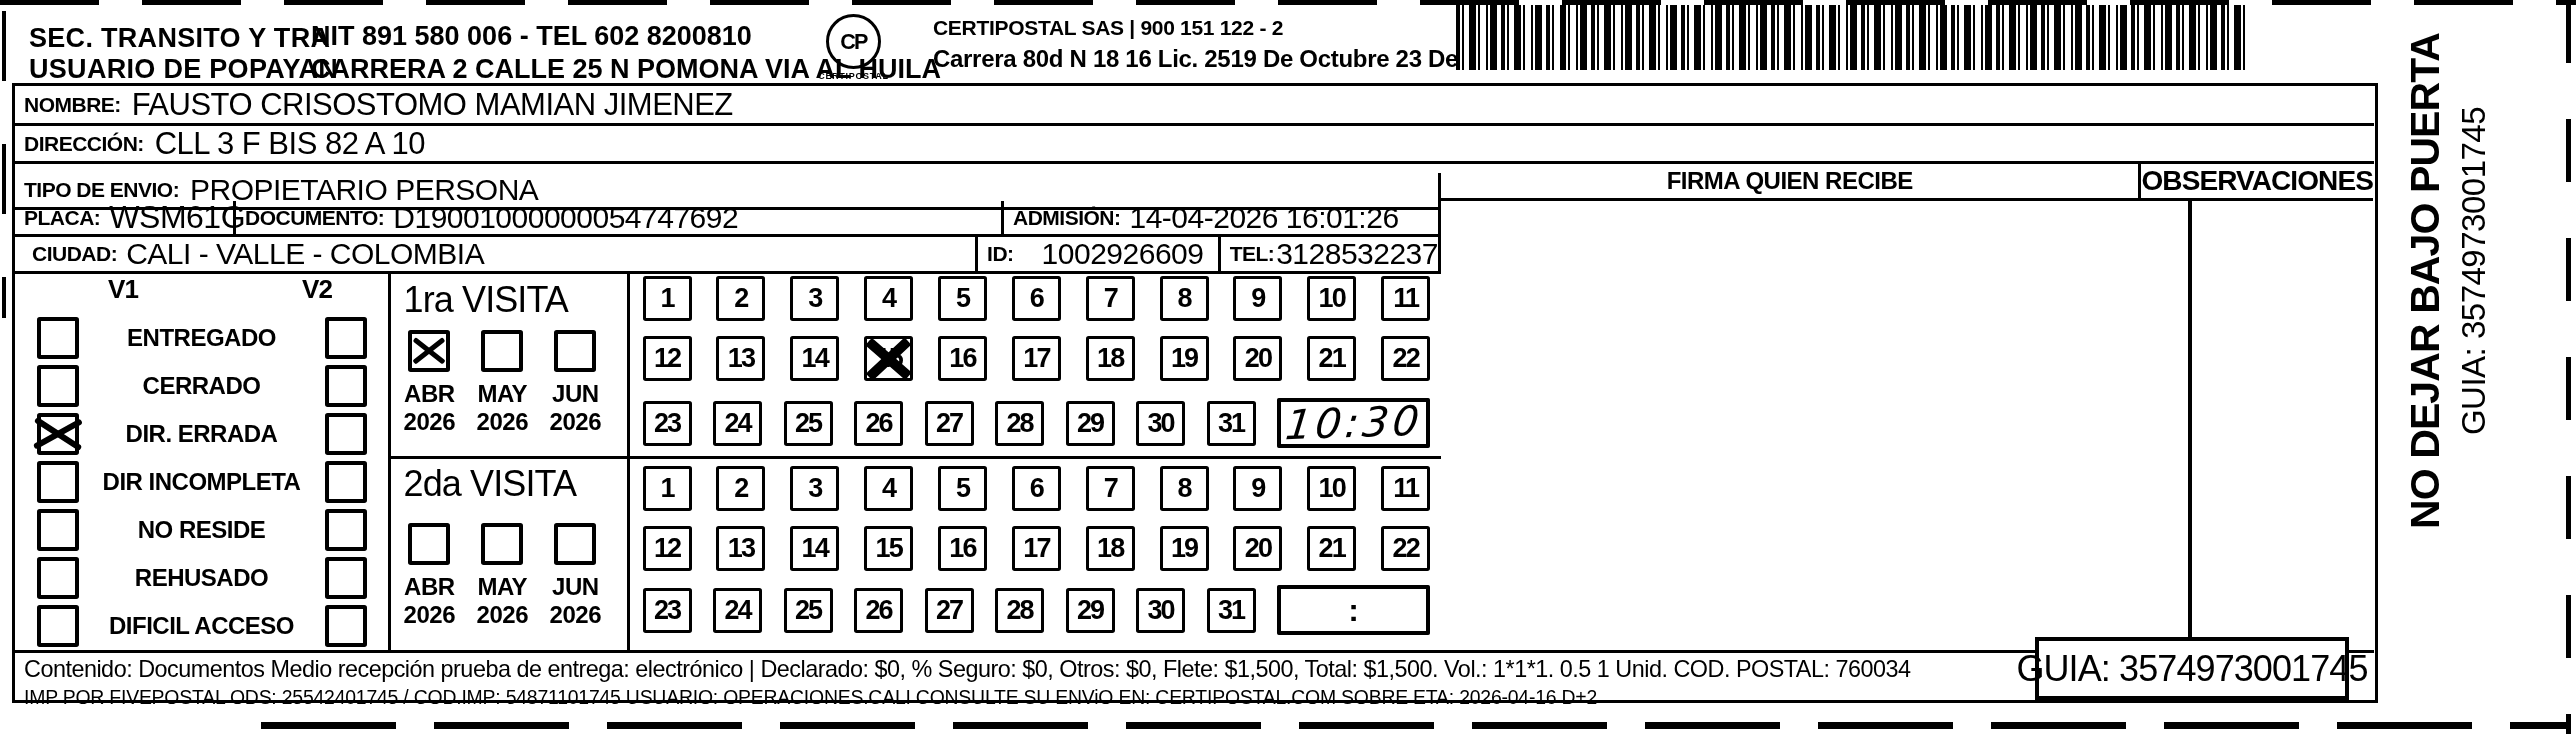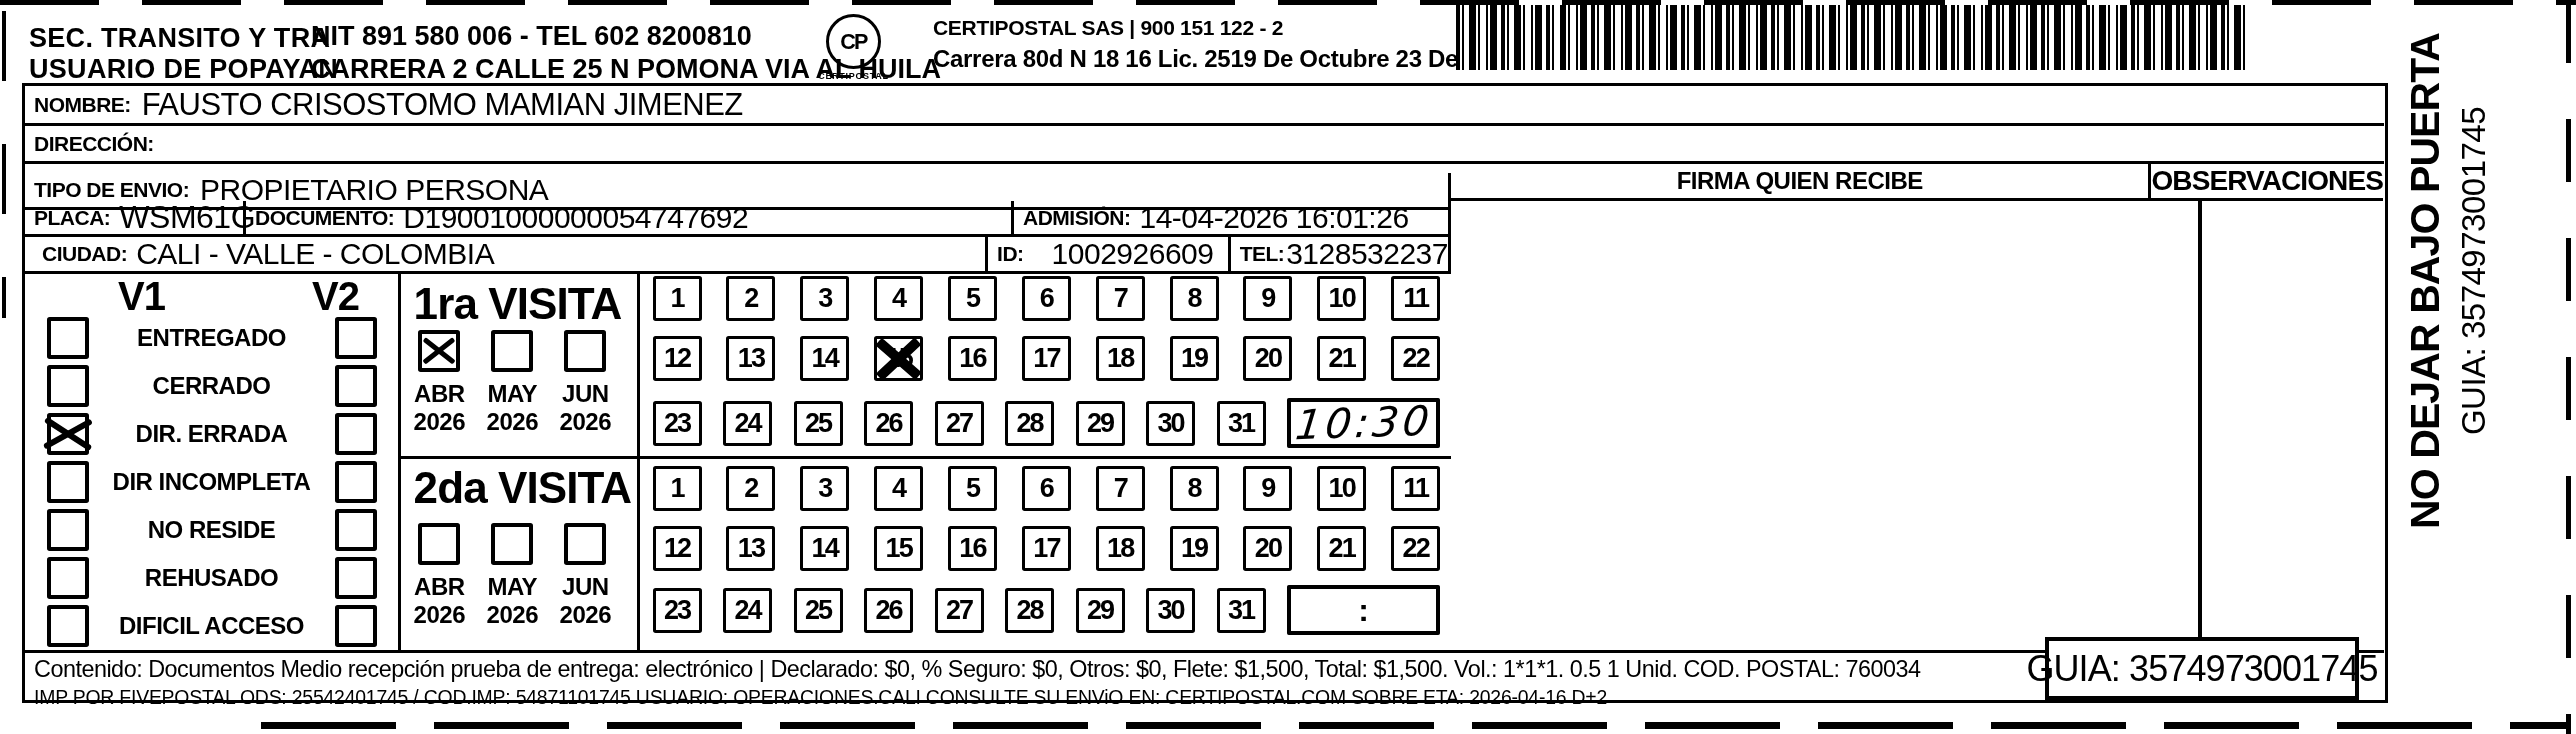--- a/index.html
+++ b/index.html
@@ -26,50 +26,50 @@
   .logo-sub{font-size:6.3px;letter-spacing:0.9px;opacity:.6;}
   .carrier{position:absolute;left:933px;top:16px;}
   .carrier-name{font-size:21px;font-weight:700;letter-spacing:-0.3px;}
   .carrier-addr{font-size:24px;font-weight:700;margin-top:5.4px;letter-spacing:-0.3px;}
   .barcode-top{position:absolute;left:1456px;top:5.4px;width:792px;height:65px;
     background:repeating-linear-gradient(90deg,
       #000 0 3.6px,#fff 3.6px 6.3px,#000 6.3px 8px,#fff 8px 13.5px,#000 13.5px 20px,#fff 20px 22.5px,
       #000 22.5px 24px,#fff 24px 30px,#000 30px 32px,#fff 32px 34px,#000 34px 41px,#fff 41px 45px);}
 
   
-  .main-box{position:absolute;left:22px;top:83px;width:2366px;height:620px;border:3.6px solid #000;box-sizing:border-box;}
+  .main-box{position:absolute;left:12px;top:83px;width:2366px;height:620px;border:3.6px solid #000;box-sizing:border-box;}
   .row{position:absolute;box-sizing:border-box;display:flex;align-items:center;padding-left:9px;gap:10.8px;}
   .lbl{font-weight:700;font-size:21px;letter-spacing:-0.5px;white-space:nowrap;}
   .val{font-size:30px;letter-spacing:-0.5px;white-space:nowrap;}
   .row-nombre{left:0;top:0;width:2359px;height:40px;border-bottom:3.6px solid #000;}
   .row-direccion{left:0;top:40px;width:2359px;height:38px;border-bottom:3.6px solid #000;}
   .row-tipo{left:0;top:78px;width:1426px;height:37px;border-bottom:3.6px solid #000;border-right:3.6px solid #000;margin-top:9px;}
   .row-placa{left:0;top:115px;width:1426px;height:36px;border-bottom:3.6px solid #000;border-right:3.6px solid #000;padding-left:0;gap:0;}
   .row-ciudad{left:0;top:151px;width:1426px;height:37px;border-bottom:3.6px solid #000;border-right:3.6px solid #000;padding-left:8px;gap:0;}
   .cell{display:flex;align-items:center;gap:9px;padding-left:9px;box-sizing:border-box;height:100%;}
   .cell-placa{width:221px;border-right:3.6px solid #000;text-align:right;}
   .cell-placa .val{font-size:32px;}
   .cell-doc{width:768px;border-right:3.6px solid #000;}
   .cell-adm{flex:1;}
   .cell-ciudad{width:969px;border-right:3.6px solid #000;}
   .cell-id{width:246px;border-right:3.6px solid #000;gap:28px;}
   .cell-tel{flex:1;gap:1.8px;}
 
   
   .v1v2{position:absolute;left:0;top:188px;width:376px;height:377px;border-right:3.6px solid #000;box-sizing:border-box;}
-  .vh{position:absolute;top:0;font-size:40px;font-weight:700;letter-spacing:-0.9px;}
+  .vh{position:absolute;top:0;font-size:26px;font-weight:700;letter-spacing:-0.9px;}
   .vh1{left:93px;} .vh2{left:287px;}
   .status-rows{position:absolute;left:0;top:40px;width:100%;}
   .status-row{display:grid;grid-template-columns:41px 1fr 41px;align-items:center;height:48px;padding:0 21.6px;box-sizing:border-box;}
   .checkbox{width:34px;height:34px;border:4.5px solid #000;border-radius:2.7px;position:relative;background:#fff;}
   .status-label{text-align:center;font-weight:700;font-size:24px;letter-spacing:-0.5px;}
 
   .visita1{position:absolute;left:376px;top:188px;width:239px;height:185px;border-right:3.6px solid #000;border-bottom:3.6px solid #000;box-sizing:border-box;}
   .visita2{position:absolute;left:376px;top:372px;width:239px;height:192px;border-right:3.6px solid #000;box-sizing:border-box;}
-  .vtitle{margin:5.4px 0 0 12.6px;font-size:44px;font-weight:700;letter-spacing:-0.9px;white-space:nowrap;}
+  .vtitle{margin:5.4px 0 0 12.6px;font-size:36px;font-weight:400;letter-spacing:-0.9px;white-space:nowrap;}
   .months{position:absolute;left:1.8px;top:56px;display:flex;}
   .visita2 .months{top:65px;}
   .month{width:73px;display:flex;flex-direction:column;align-items:center;}
   .month .checkbox{width:34px;height:34px;}
   .mname{font-size:24px;font-weight:700;margin-top:8px;letter-spacing:-0.5px;}
   .myear{font-size:24px;font-weight:700;letter-spacing:-0.5px;}
 
   .days1{position:absolute;left:615px;top:188px;width:811px;height:185px;border-bottom:3.6px solid #000;box-sizing:border-box;}
   .days2{position:absolute;left:615px;top:372px;width:811px;height:192px;box-sizing:border-box;}
   .day-row{position:absolute;left:12.6px;right:10.8px;display:flex;justify-content:space-between;align-items:center;}
@@ -147,20 +147,21 @@
 
   <div class="main-box">
 
     <div class="row row-nombre">
       <span class="lbl">NOMBRE:</span>
       <span class="val" style="font-size:31px">FAUSTO CRISOSTOMO MAMIAN JIMENEZ</span>
     </div>
 
     <div class="row row-direccion">
       <span class="lbl">DIRECCIÓN:</span>
+      <span class="val" style="font-size:31px">CLL 3 F BIS 82 A 10</span>
     </div>
 
     <div class="row row-tipo">
       <span class="lbl">TIPO DE ENVIO:</span>
       <span class="val">PROPIETARIO PERSONA</span>
     </div>
 
     <div class="row row-placa">
       <div class="cell cell-placa">
         <span class="lbl">PLACA:</span>

